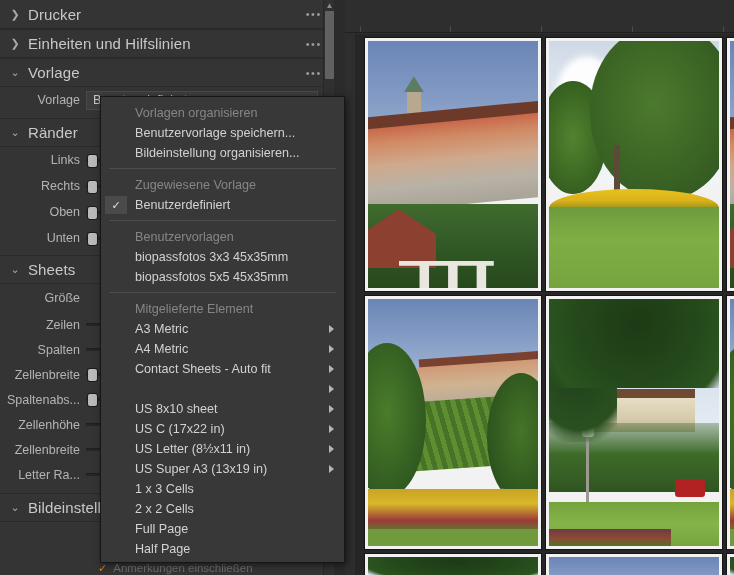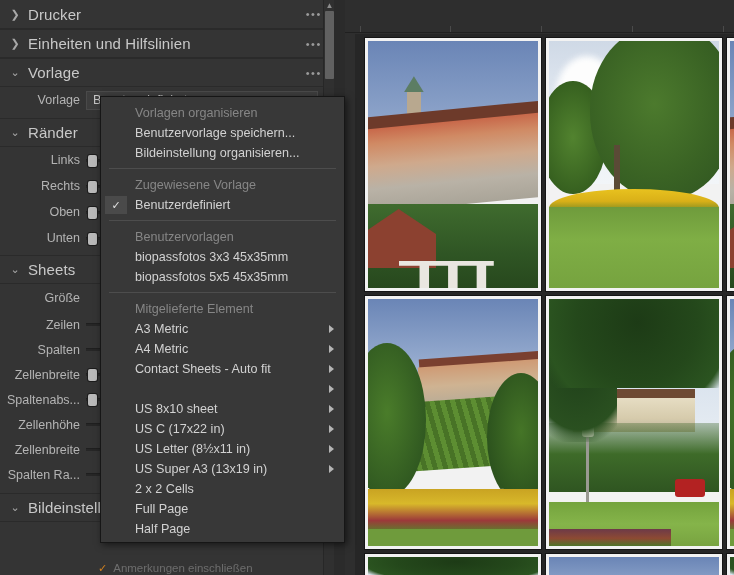--- a/index.html
+++ b/index.html
@@ -534,21 +534,21 @@
     </div>
     <div class="row" style="height:25px;">
       <span class="lbl">Zellenhöhe</span>
       <div class="slider-track"></div>
     </div>
     <div class="row" style="height:25px;">
       <span class="lbl">Zellenbreite</span>
       <div class="slider-track"></div>
     </div>
     <div class="row" style="height:25px;">
-      <span class="lbl">Spalten Ra...</span>
+      <span class="lbl">Letter Ra...</span>
       <div class="slider-track"></div>
     </div>
 
     <div class="panel-section-header" style="margin-top:6px;">
       <span class="twisty">⌄</span>
       <span class="sec-title">Bildeinstellung</span>
     </div>
 
     <div id="panel-scroll">
       <span class="sb-arrow">▲</span>
@@ -616,20 +616,23 @@
       <span>US C (17x22 in)</span>
       <span class="arrow"></span>
     </div>
     <div class="mi">
       <span>US Letter (8½x11 in)</span>
       <span class="arrow"></span>
     </div>
     <div class="mi">
       <span>US Super A3 (13x19 in)</span>
       <span class="arrow"></span>
+    </div>
+    <div class="mi">
+      <span>1 x 3 Cells</span>
     </div>
     <div class="mi">
       <span>2 x 2 Cells</span>
     </div>
     <div class="mi">
       <span>Full Page</span>
     </div>
     <div class="mi">
       <span>Half Page</span>
     </div>

